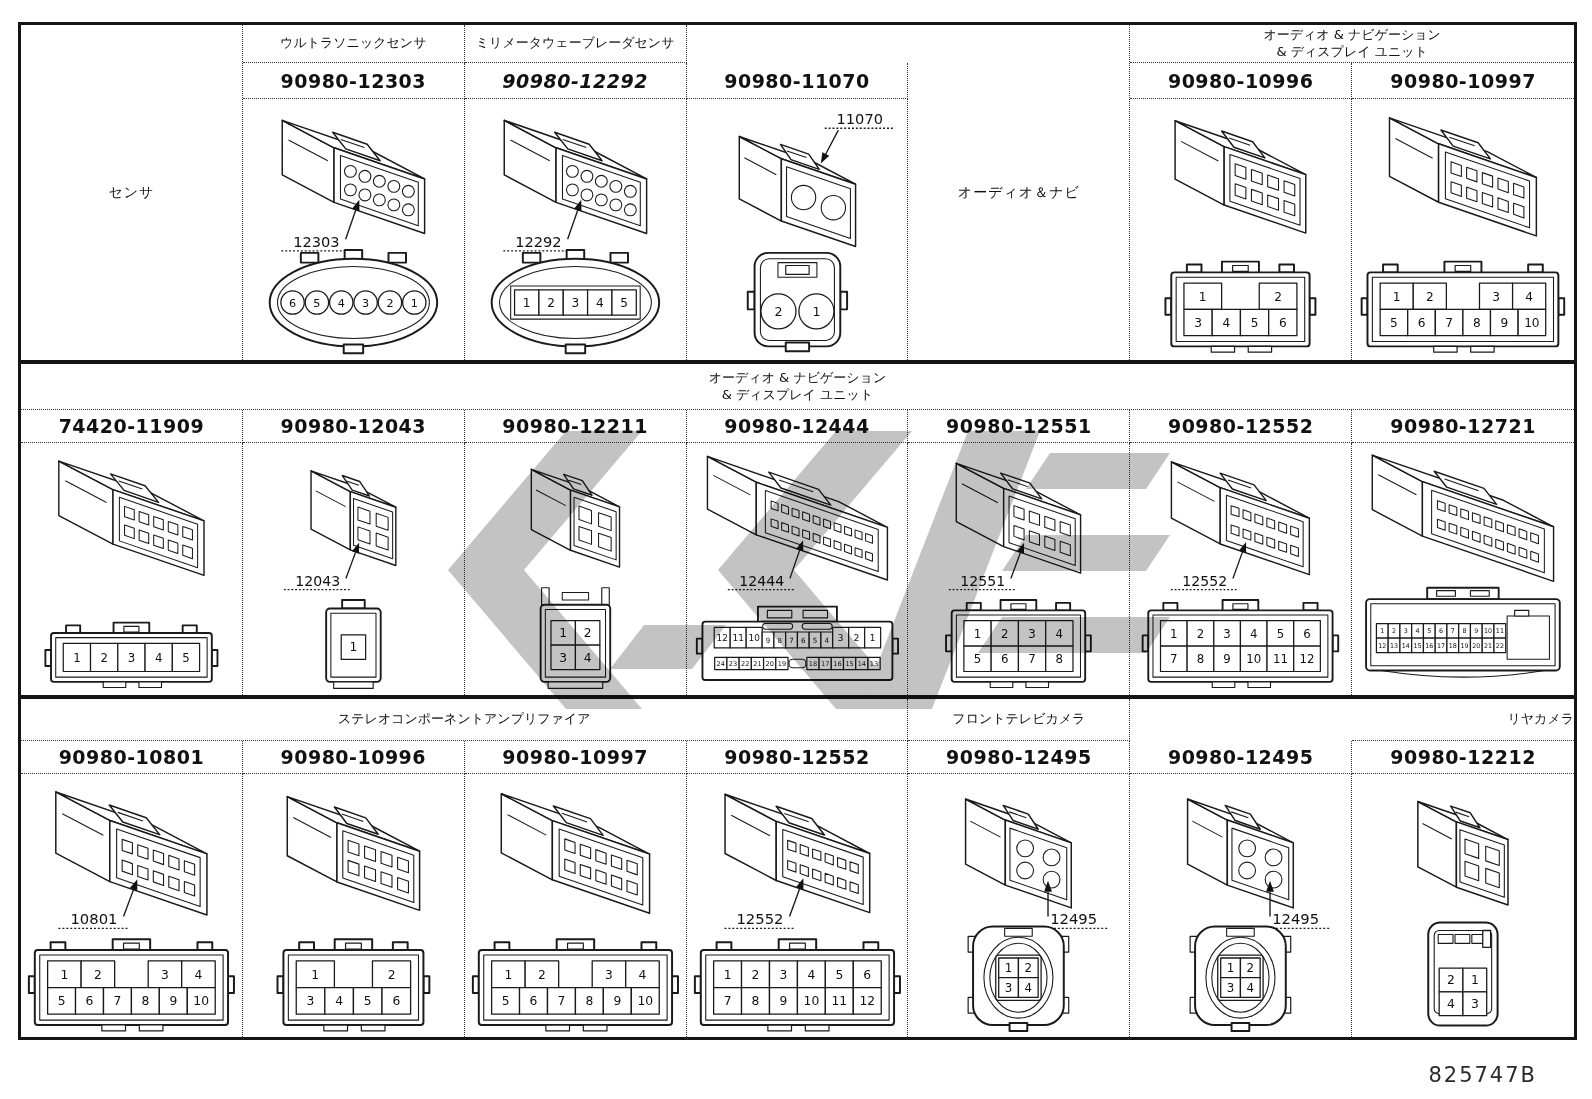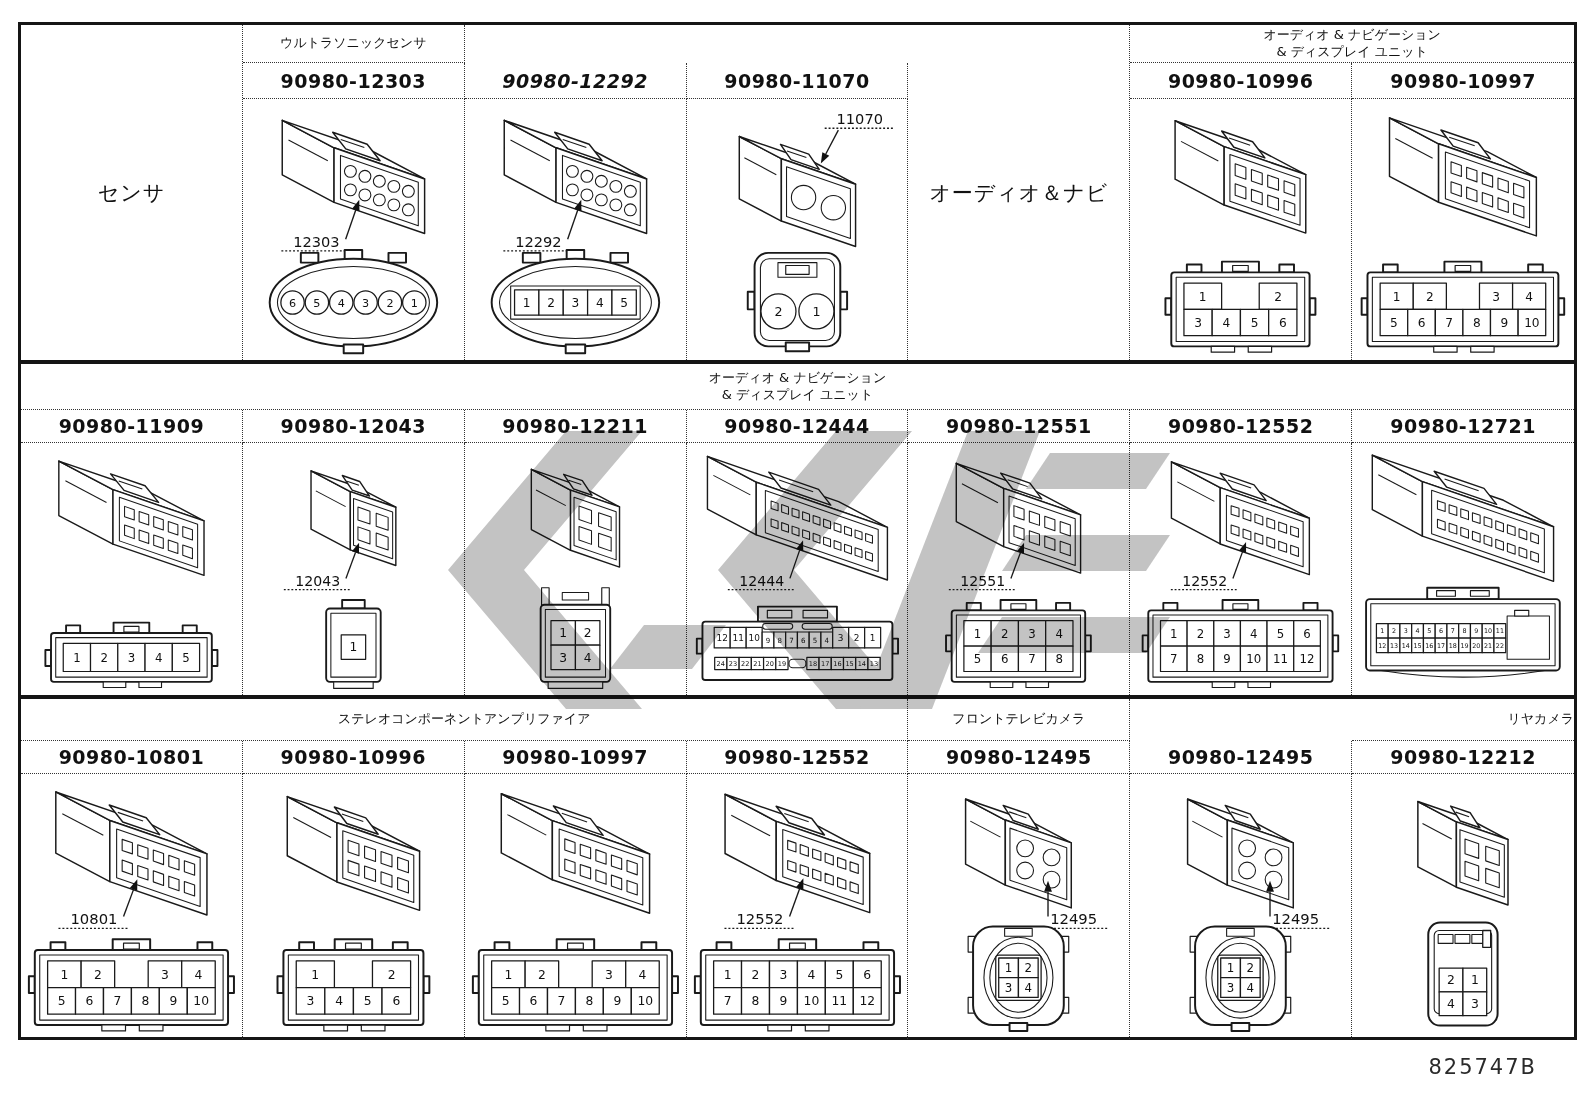--- a/index.html
+++ b/index.html
@@ -11,23 +11,23 @@
   .band+.band{border-top:4px solid #151515}
   .b1{height:335px;grid-template-rows:38px 36px 1fr}
   .b2{height:331px;grid-template-rows:46px 33px 1fr}
   .b3{flex:1;grid-template-rows:42px 33px 1fr}
   .cell{position:relative;display:flex;align-items:center;justify-content:center;text-align:center;min-width:0;min-height:0}
   .bR{border-right:1px dotted #333}
   .bB{border-bottom:1px dotted #333}
   .ctitle{font-size:13px;line-height:1.25}
   .ctitle span,.bhead span{white-space:pre-line}
   .cpart{font-size:19px;font-weight:bold;letter-spacing:.5px}
-  .side{font-size:21px;letter-spacing:1px}
+  .side{font-size:14px;letter-spacing:1px}
   .cart svg{width:100%;height:100%;display:block}
-  .footer{position:absolute;right:55px;bottom:20px;font-size:21px;letter-spacing:2px;color:#2a2a2a}
+  .footer{position:absolute;right:55px;bottom:12px;font-size:21px;letter-spacing:2px;color:#2a2a2a}
   .watermark{position:absolute;left:430px;top:425px;width:740px;height:290px;
              mix-blend-mode:multiply;opacity:.8;pointer-events:none;z-index:5}
   
   .ln{stroke:#1a1a1a;fill:none;stroke-width:1.4;stroke-linejoin:round}
   .lnn{stroke:#1a1a1a;fill:none;stroke-width:1.1;stroke-linejoin:round}
   .lnr{stroke:#1a1a1a;fill:#fff;stroke-width:1.2;stroke-linejoin:round}
   .f2r{stroke:#1a1a1a;fill:#fff;stroke-width:2;stroke-linejoin:round}
   .fw{stroke:#1a1a1a;fill:#fff;stroke-width:1.5;stroke-linejoin:round}
   .cellc{stroke:#1a1a1a;fill:#fff;stroke-width:1.3;stroke-linejoin:round}
   svg text{fill:#111;font-family:"DejaVu Sans","Liberation Sans",sans-serif}
@@ -89,20 +89,23 @@
             <circle cx="99.5" cy="209" r="12" class="cellc"></circle>
             <text x="99.5" y="213.2" font-size="11.5" text-anchor="middle">4</text>
             <circle cx="124.5" cy="209" r="12" class="cellc"></circle>
             <text x="124.5" y="213.2" font-size="11.5" text-anchor="middle">3</text>
             <circle cx="149.5" cy="209" r="12" class="cellc"></circle>
             <text x="149.5" y="213.2" font-size="11.5" text-anchor="middle">2</text>
             <circle cx="174.5" cy="209" r="12" class="cellc"></circle>
             <text x="174.5" y="213.2" font-size="11.5" text-anchor="middle">1</text>
             <rect x="102" y="252" width="20" height="9" class="f2r"></rect>
           </svg>
+        </div>
+        <div class="cell ctitle bB bR" style="grid-area: 1 / 3;">
+          <span>ミリメータウェーブレーダセンサ</span>
         </div>
         <div class="cell cpart bB bR" style="grid-area: 2 / 3; font-style: italic;">
           <span>90980-12292</span>
         </div>
         <div class="cell cart bR" style="grid-area: 3 / 3;">
           <svg viewBox="0 0 224 268" preserveAspectRatio="xMidYMid meet">
             <path class="fw" d="M92.1,50.1 L38.9,21.9 L38.9,77.9 L92.1,106.1 Z"></path>
             <path class="fw" d="M38.9,21.9 L131.9,53.9 L185.1,82.1 L92.1,50.1 Z"></path>
             <path class="fw" d="M92.1,50.1 L185.1,82.1 L185.1,138.1 L92.1,106.1 Z"></path>
             <path class="lnn" d="M98.7,57.9 L178.6,85.4 L178.6,130.2 L98.7,102.7 Z"></path>
@@ -271,21 +274,21 @@
             <rect x="120" y="254" width="24" height="6" class="lnr"></rect>
           </svg>
         </div>
       </div>
       <div class="band b2">
         <div class="cell ctitle bhead bB" style="grid-area: 1 / 1 / auto / span 7;">
           <span>オーディオ &amp; ナビゲーション
 &amp; ディスプレイ ユニット</span>
         </div>
         <div class="cell cpart bB bR" style="grid-area: 2 / 1;">
-          <span>90980-11909</span>
+          <span>74420-11909</span>
         </div>
         <div class="cell cart bR" style="grid-area: 3 / 1;">
           <svg viewBox="0 0 224 268" preserveAspectRatio="xMidYMid meet">
             <path class="fw" d="M92.4,49.6 L34.8,19.2 L34.8,77.2 L92.4,107.6 Z"></path>
             <path class="fw" d="M34.8,19.2 L131.6,52.4 L189.2,82.8 L92.4,49.6 Z"></path>
             <path class="fw" d="M92.4,49.6 L189.2,82.8 L189.2,140.8 L92.4,107.6 Z"></path>
             <path class="lnn" d="M99.2,57.7 L182.4,86.3 L182.4,132.7 L99.2,104.1 Z"></path>
             <path class="lnn" d="M85.5,63.3 L41.8,40.2"></path>
             <path class="lnn" d="M104.7,67.4 L115.0,71.0 L115.0,81.9 L104.7,78.4 Z"></path>
             <path class="lnn" d="M120.2,72.8 L130.4,76.3 L130.4,87.3 L120.2,83.7 Z"></path>

